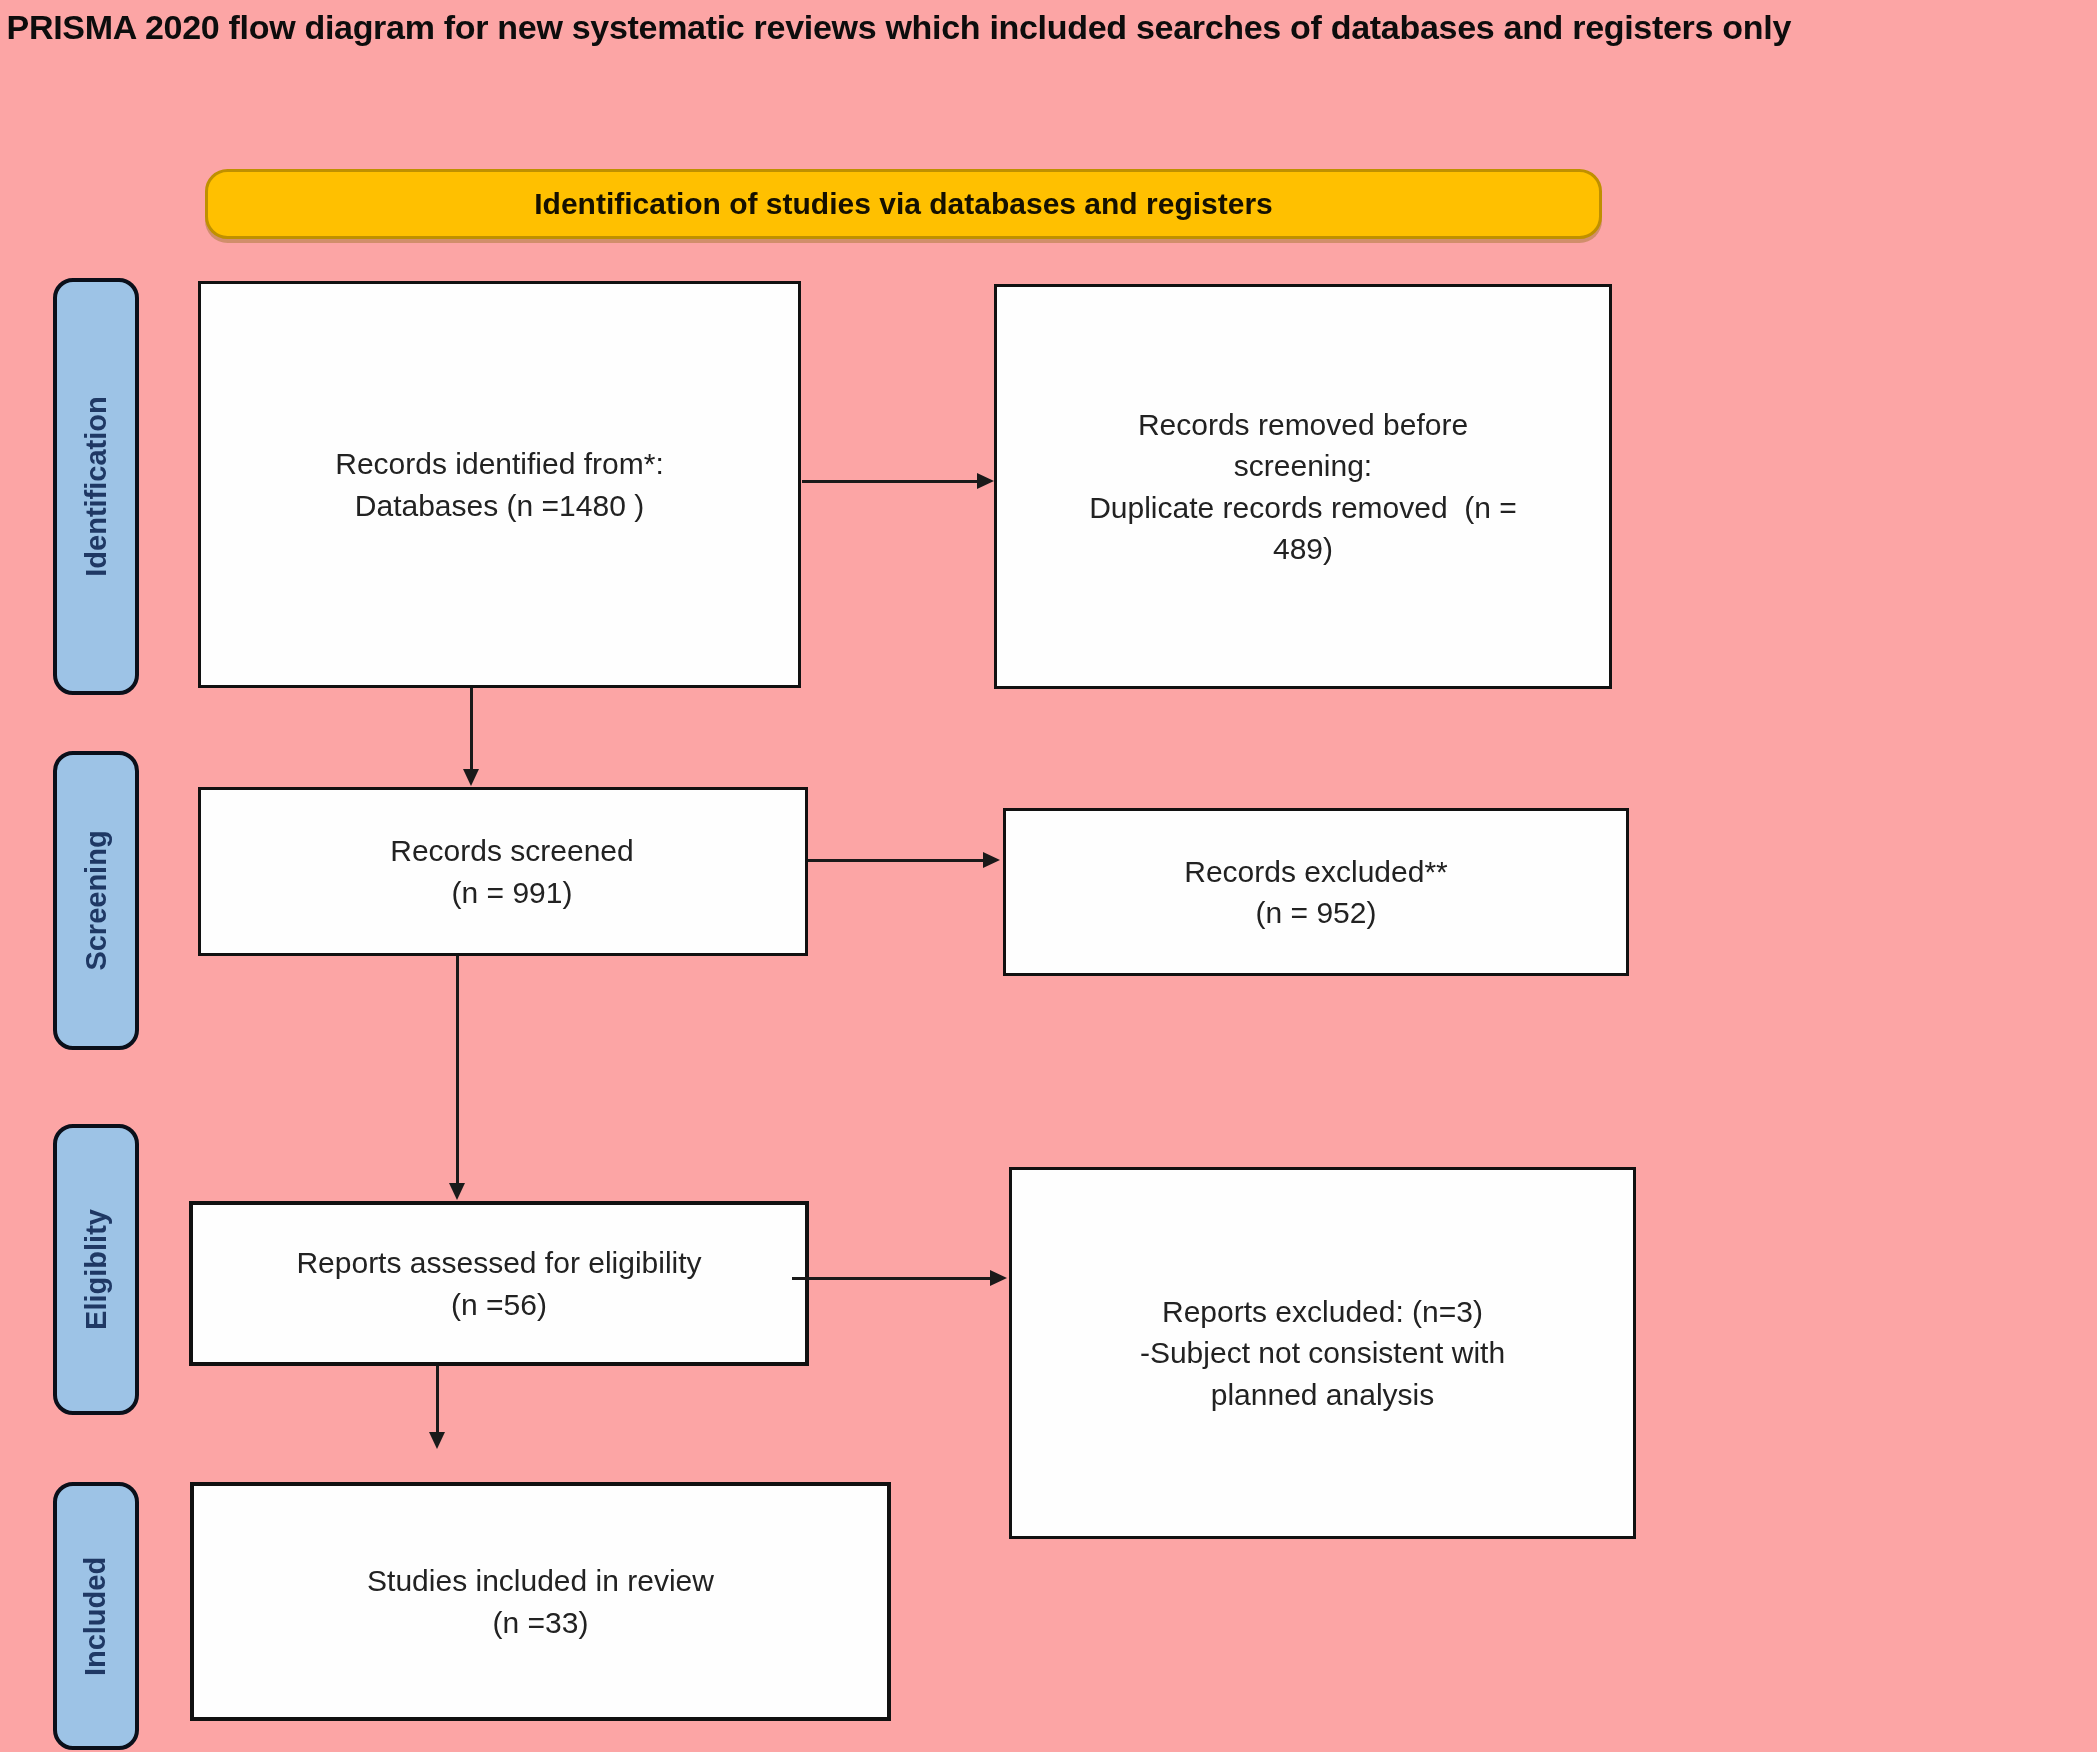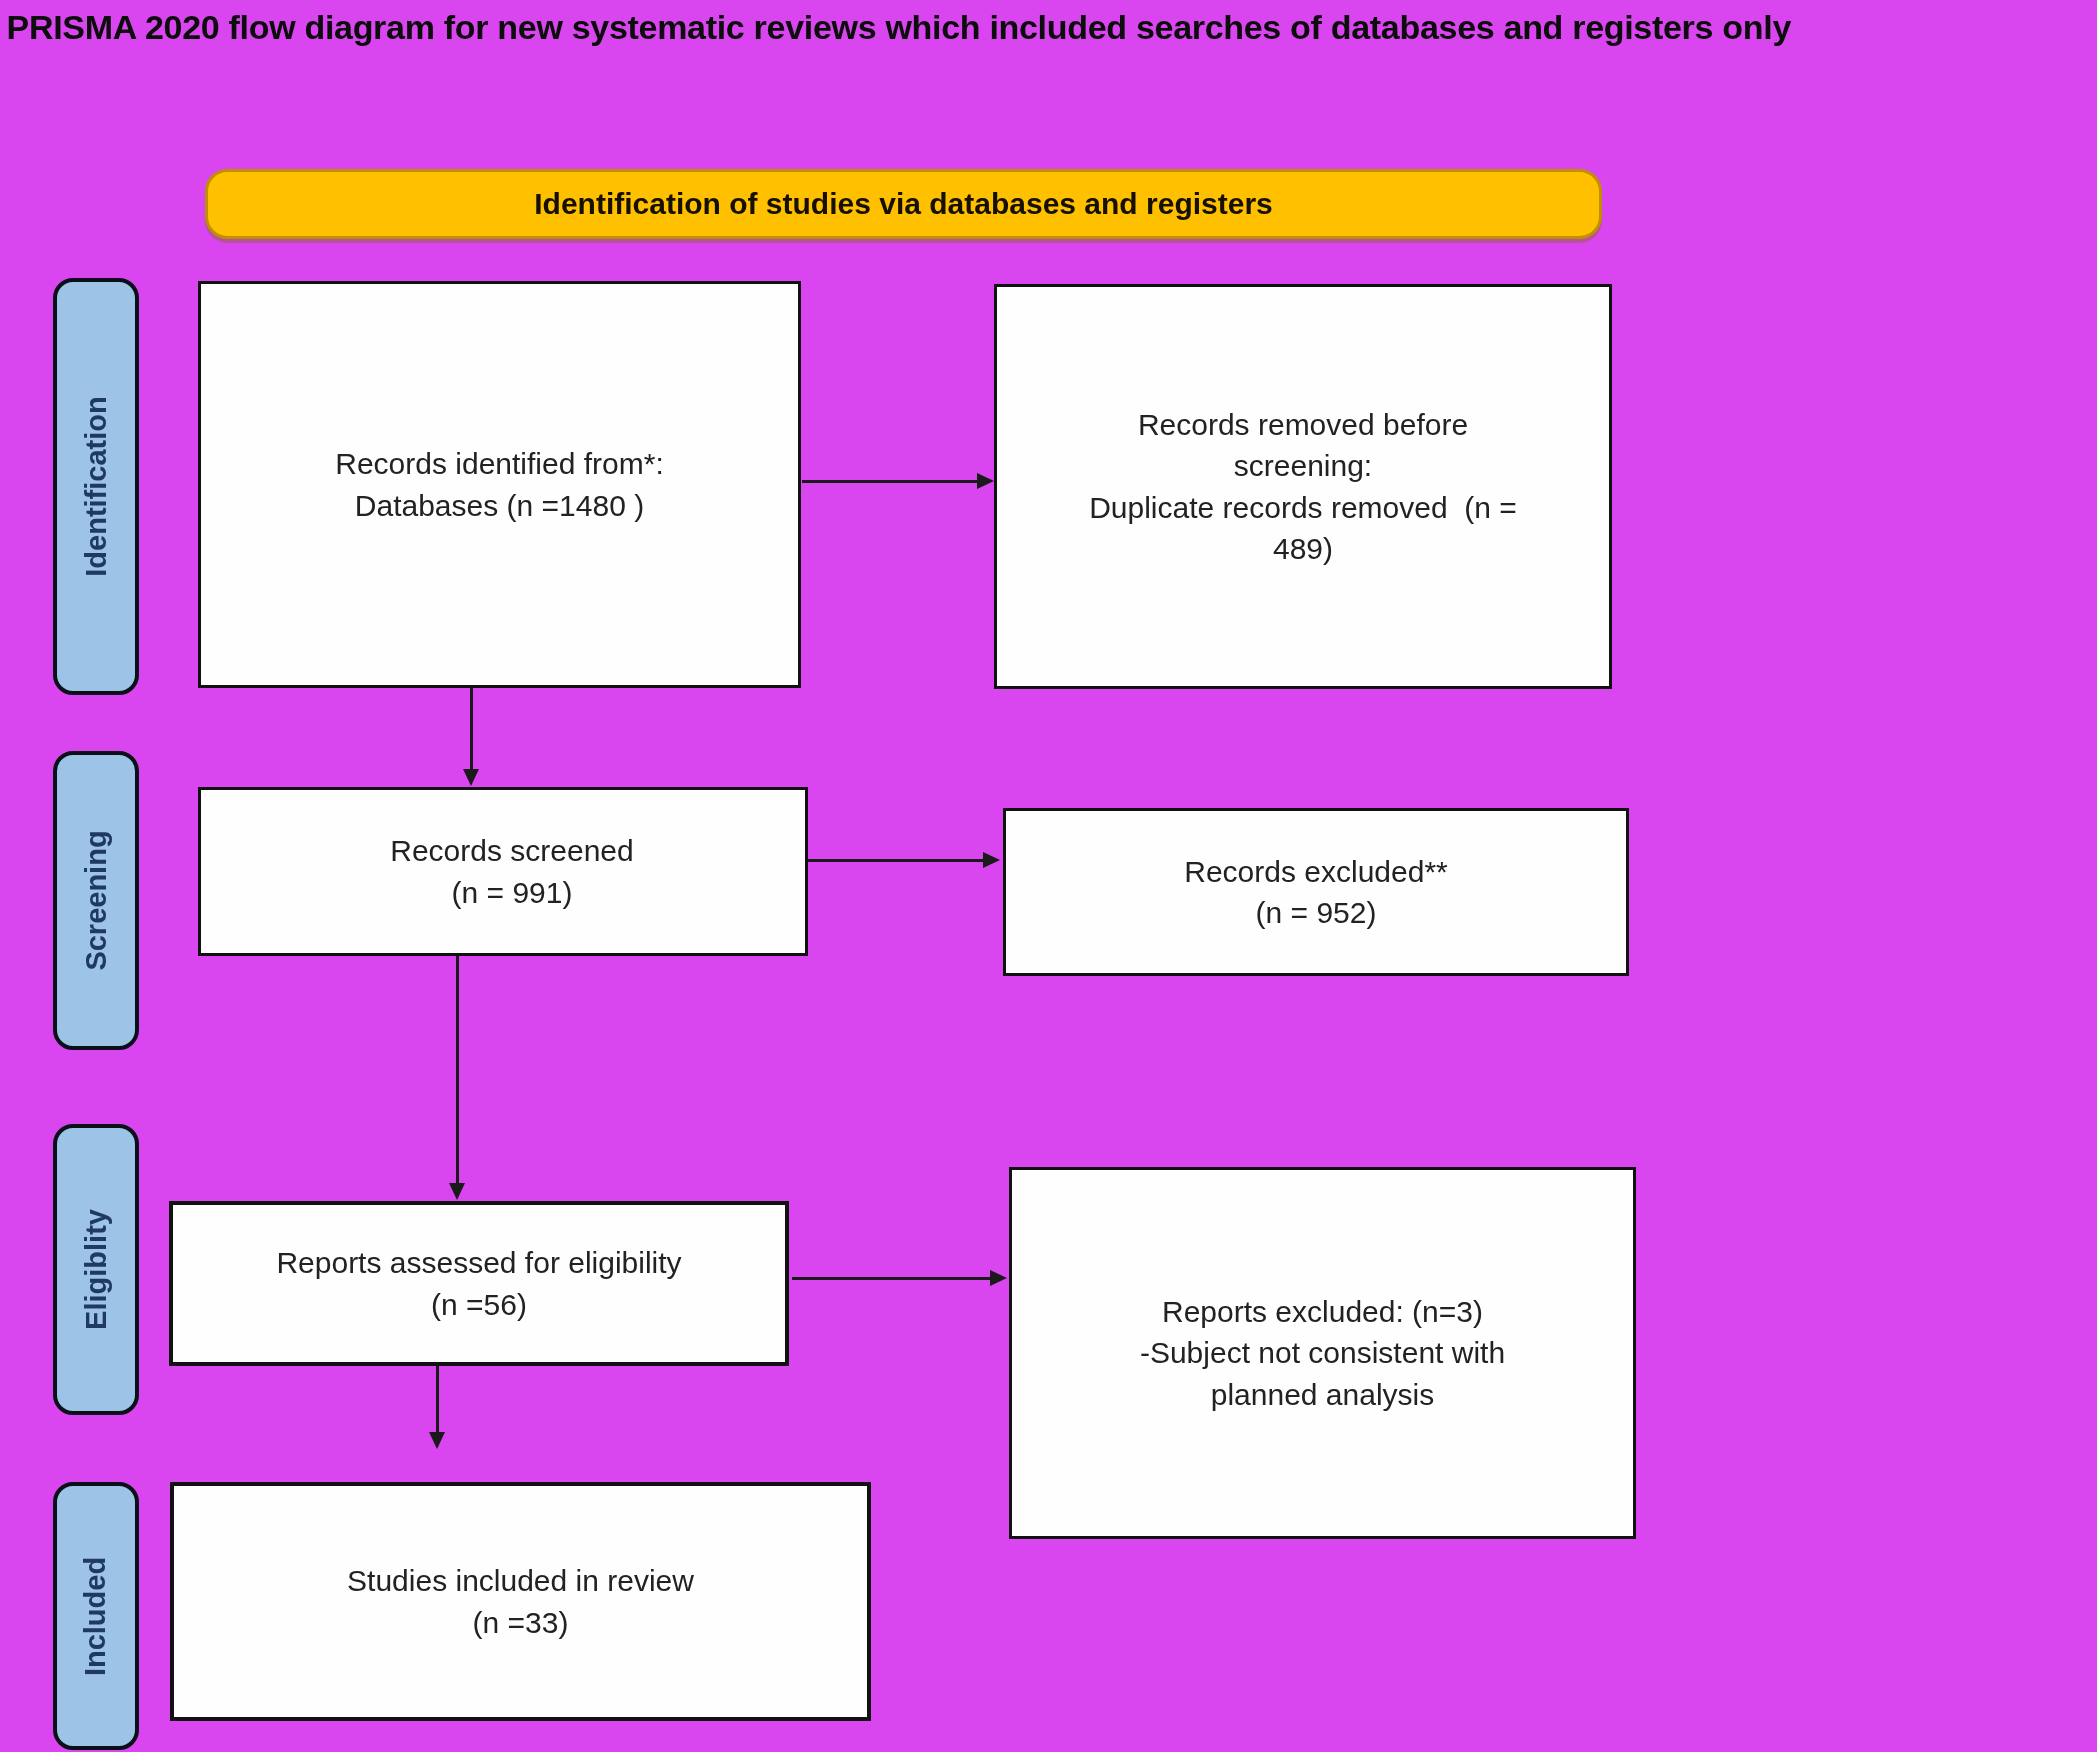--- a/index.html
+++ b/index.html
@@ -9,21 +9,21 @@
     --stage-text:#1F3864;
     --box-border:#111111;
     --arrow:#1a1a1a;
     --ink:#1c1c1c;
   }
   *{box-sizing:border-box;}
   html,body{margin:0;padding:0;background:#ffffff;}
   #canvas{
     position:relative;
     width:2097px;height:1753px;
-    background:#d946ef;
+    background:#fca5a5;
     overflow:hidden;
     font-family:"Liberation Sans", sans-serif;
     color:var(--ink);
   }
   .title{
     position:absolute;left:6.6px;top:8px;width:2087px;
     font-size:34px;font-weight:700;letter-spacing:-0.3px;
     color:#0d0d0d;white-space:nowrap;
   }
   .banner{
@@ -50,21 +50,21 @@
     color:var(--stage-text);
   }
   .node{
     position:absolute;
     background:#fefefe;
     border:3.3px solid var(--box-border);
     display:flex;flex-direction:column;align-items:center;justify-content:center;
     text-align:center;
     padding:6.6px 20px;
   }
-  .node.thick{border-width:4.6px;}
+  .node.thick{border-width:4.6px;margin-left:20px;}
   .node .ln{font-size:30px;line-height:1.38;color:#222;white-space:pre-wrap;}
   .it{}
   .arrow-h{position:absolute;height:2.6px;background:var(--arrow);}
   .arrow-h::after{
     content:'';position:absolute;right:-17px;top:-7.3px;
     border-left:17px solid var(--arrow);
     border-top:8.6px solid transparent;border-bottom:8.6px solid transparent;
   }
   .arrow-v{position:absolute;width:2.6px;background:var(--arrow);}
   .arrow-v::after{

